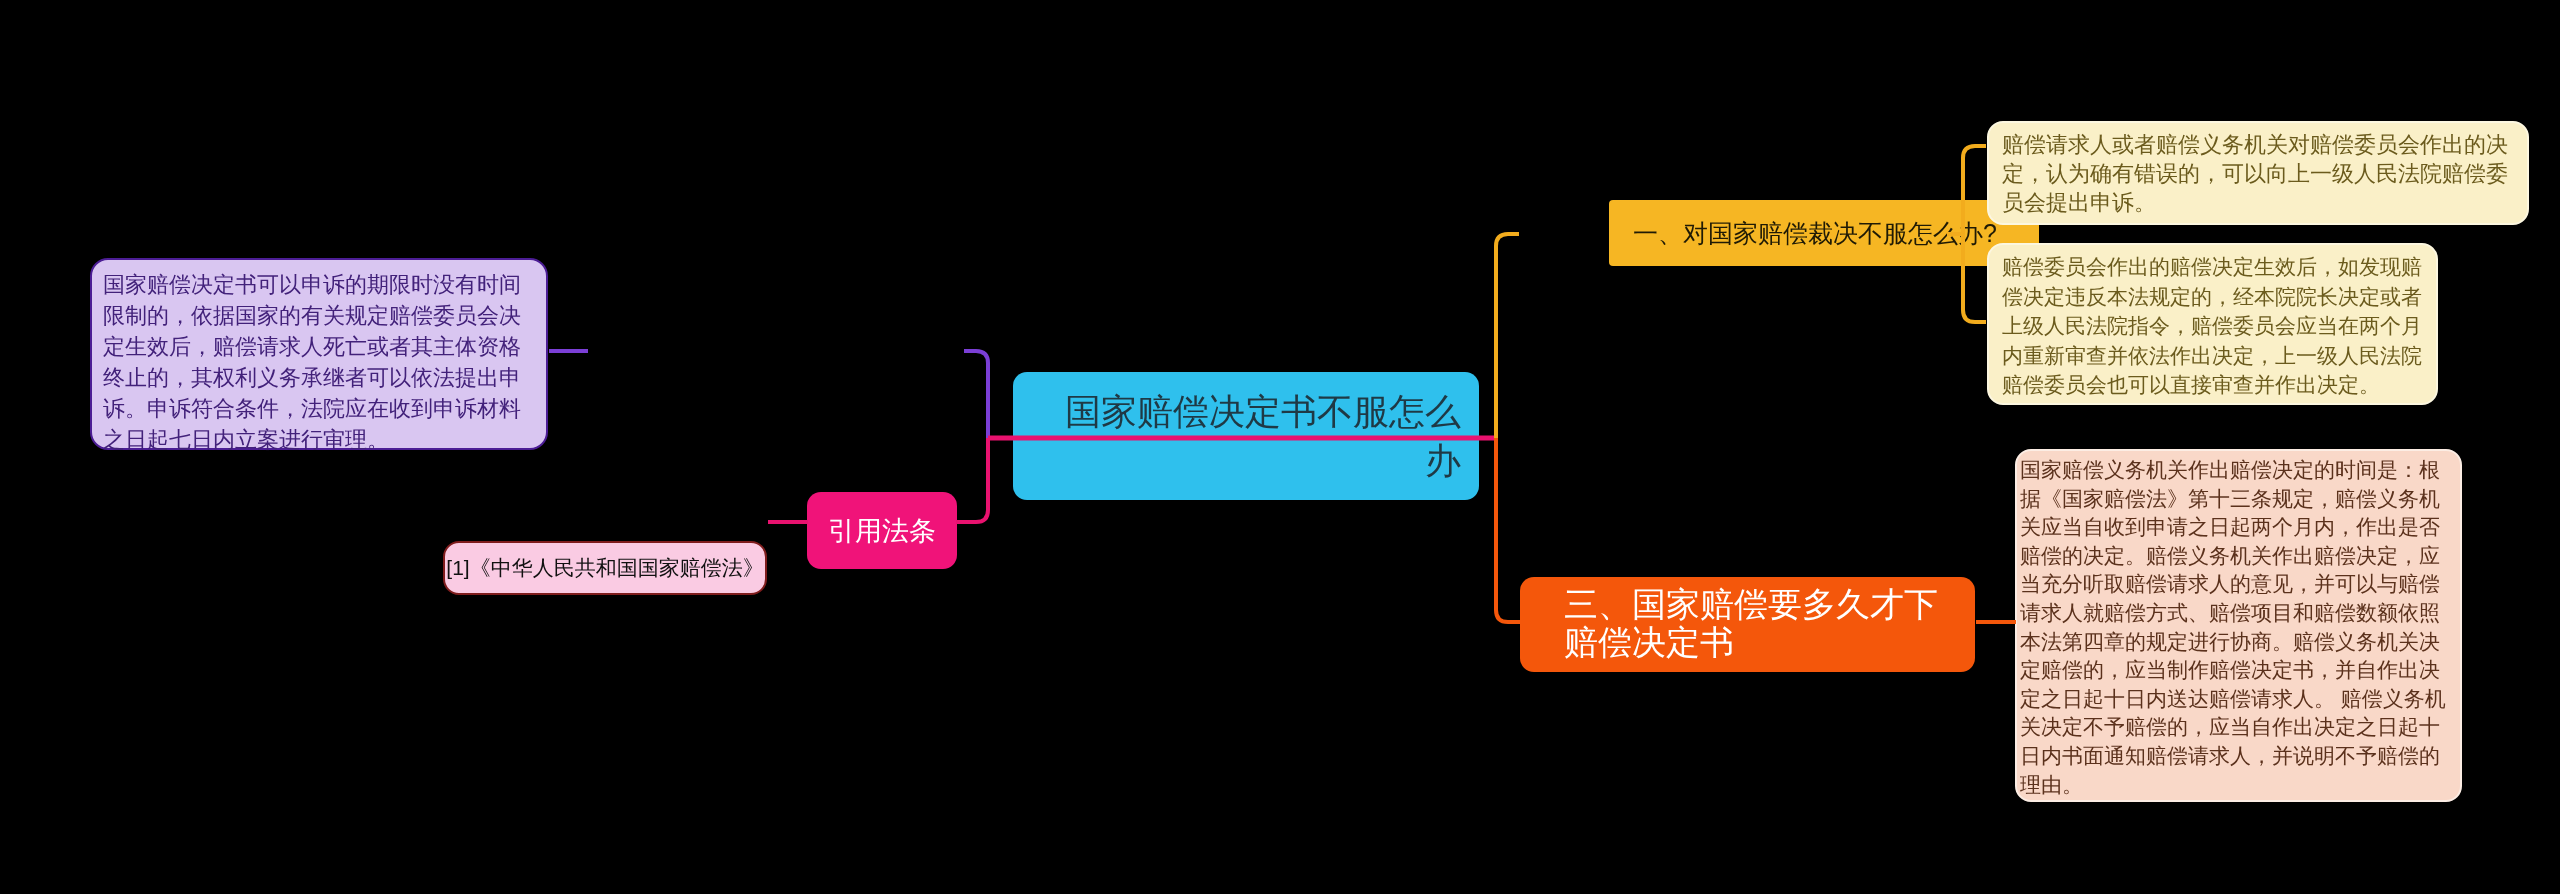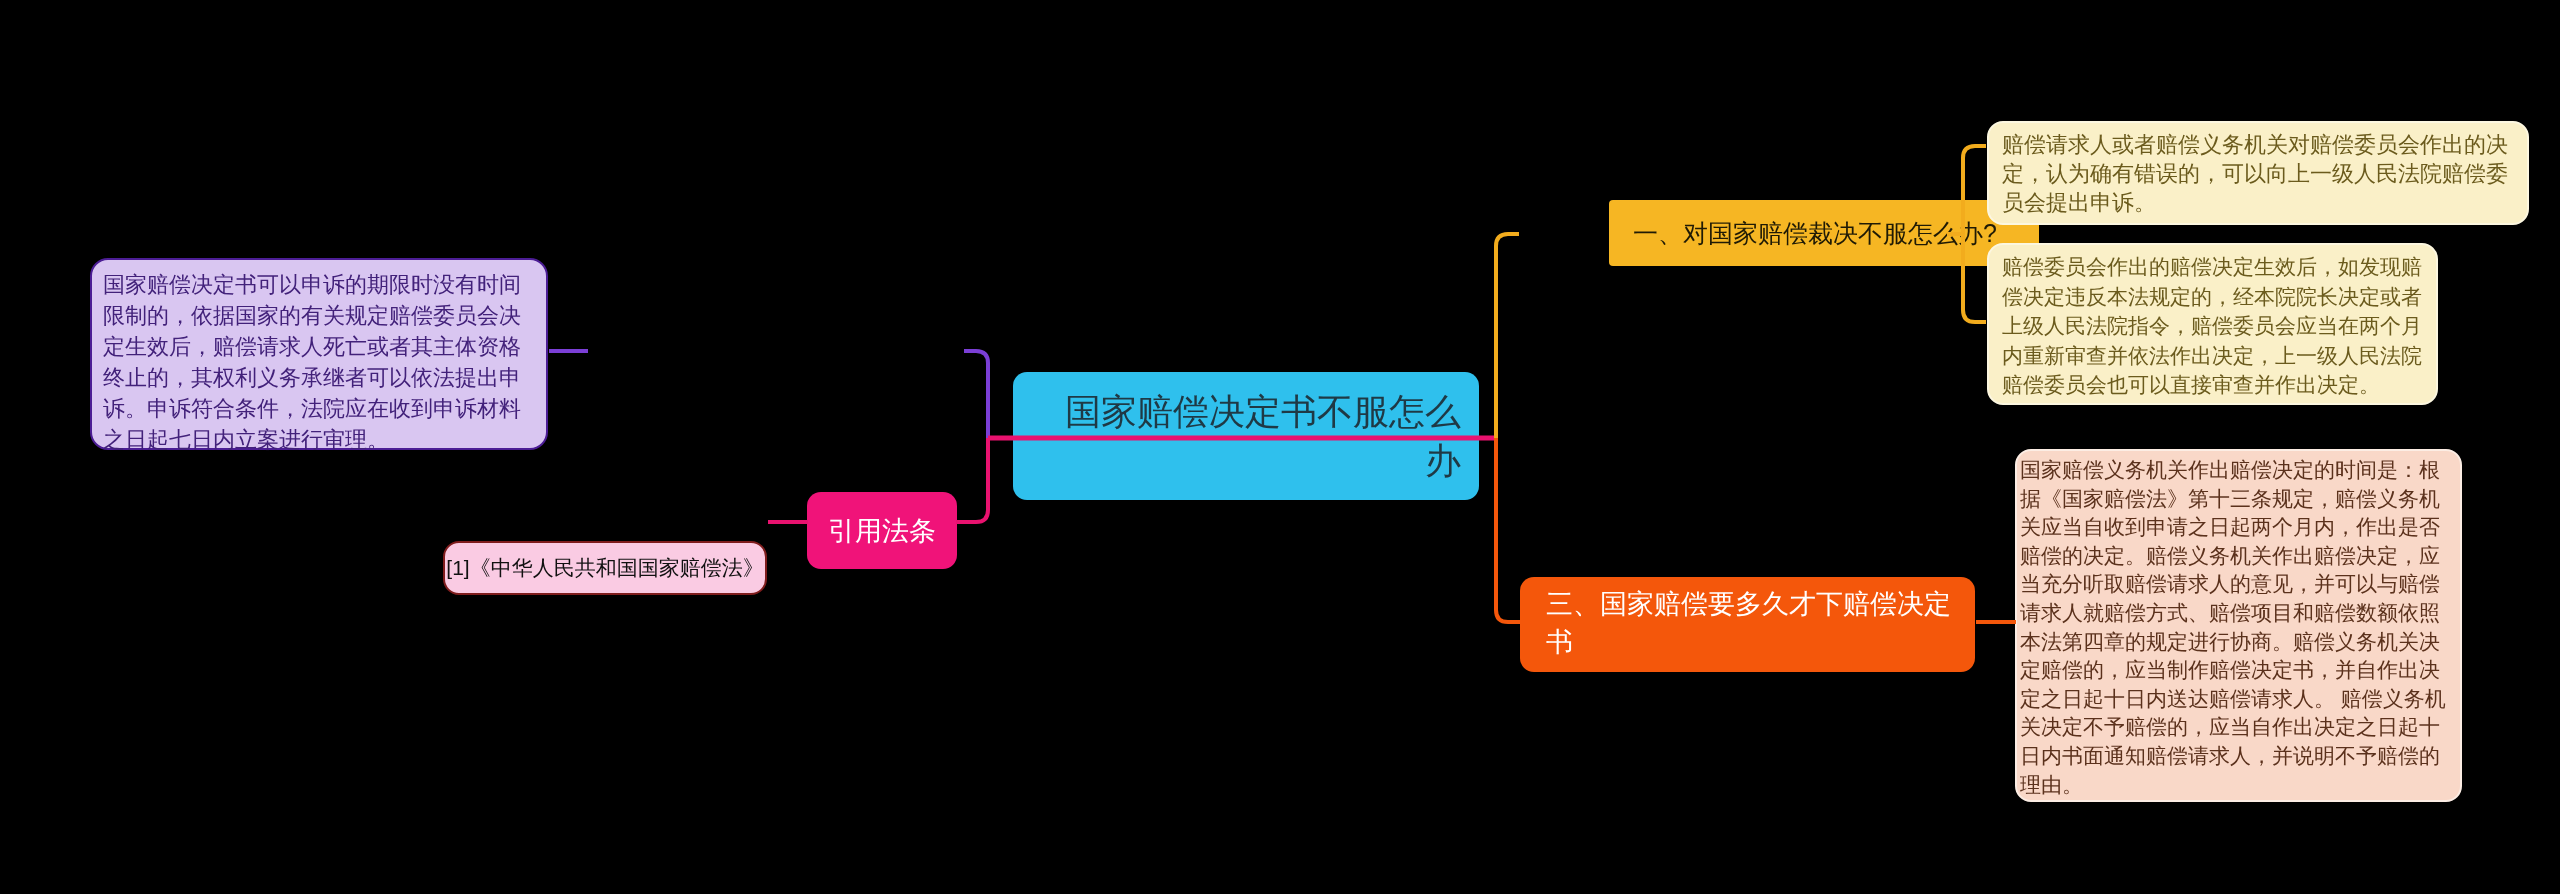--- a/index.html
+++ b/index.html
@@ -35,21 +35,21 @@
                    font-size: 26px; padding: 0 10px 0 24px; border-radius: 14px; }
   .node-magenta  { left: 807px; top: 492px; width: 150px; height: 77px;
                    font-size: 27px; justify-content: center; border-radius: 14px; }
   .node-central  { left: 1013px; top: 372px; width: 466px; height: 128px;
                    font-size: 36px; line-height: 49px; justify-content: center;
                    text-align: right; padding: 0 18px; border-radius: 14px;
                    flex-direction: column; }
   .node-amber    { left: 1609px; top: 200px; width: 430px; height: 66px;
                    font-size: 25px; padding: 0 10px 0 24px; border-radius: 4px; }
   .node-orange   { left: 1520px; top: 577px; width: 455px; height: 95px;
-                   font-size: 27px; line-height: 38px; padding: 8px 12px 8px 26px;
+                   font-size: 34px; line-height: 38px; padding: 8px 12px 8px 44px;
                    align-items: flex-start; border-radius: 14px; }
   
   .detail-box { padding: 8px 14px; }
   .box-lavender {
     left: 90px; top: 258px; width: 458px; height: 192px;
     font-size: 22px; line-height: 31px; padding: 9px 11px;
     border: 2px solid #4c1d95; border-radius: 18px;
   }
   .box-pink {
     left: 443px; top: 497px; width: 324px; height: 54px;

